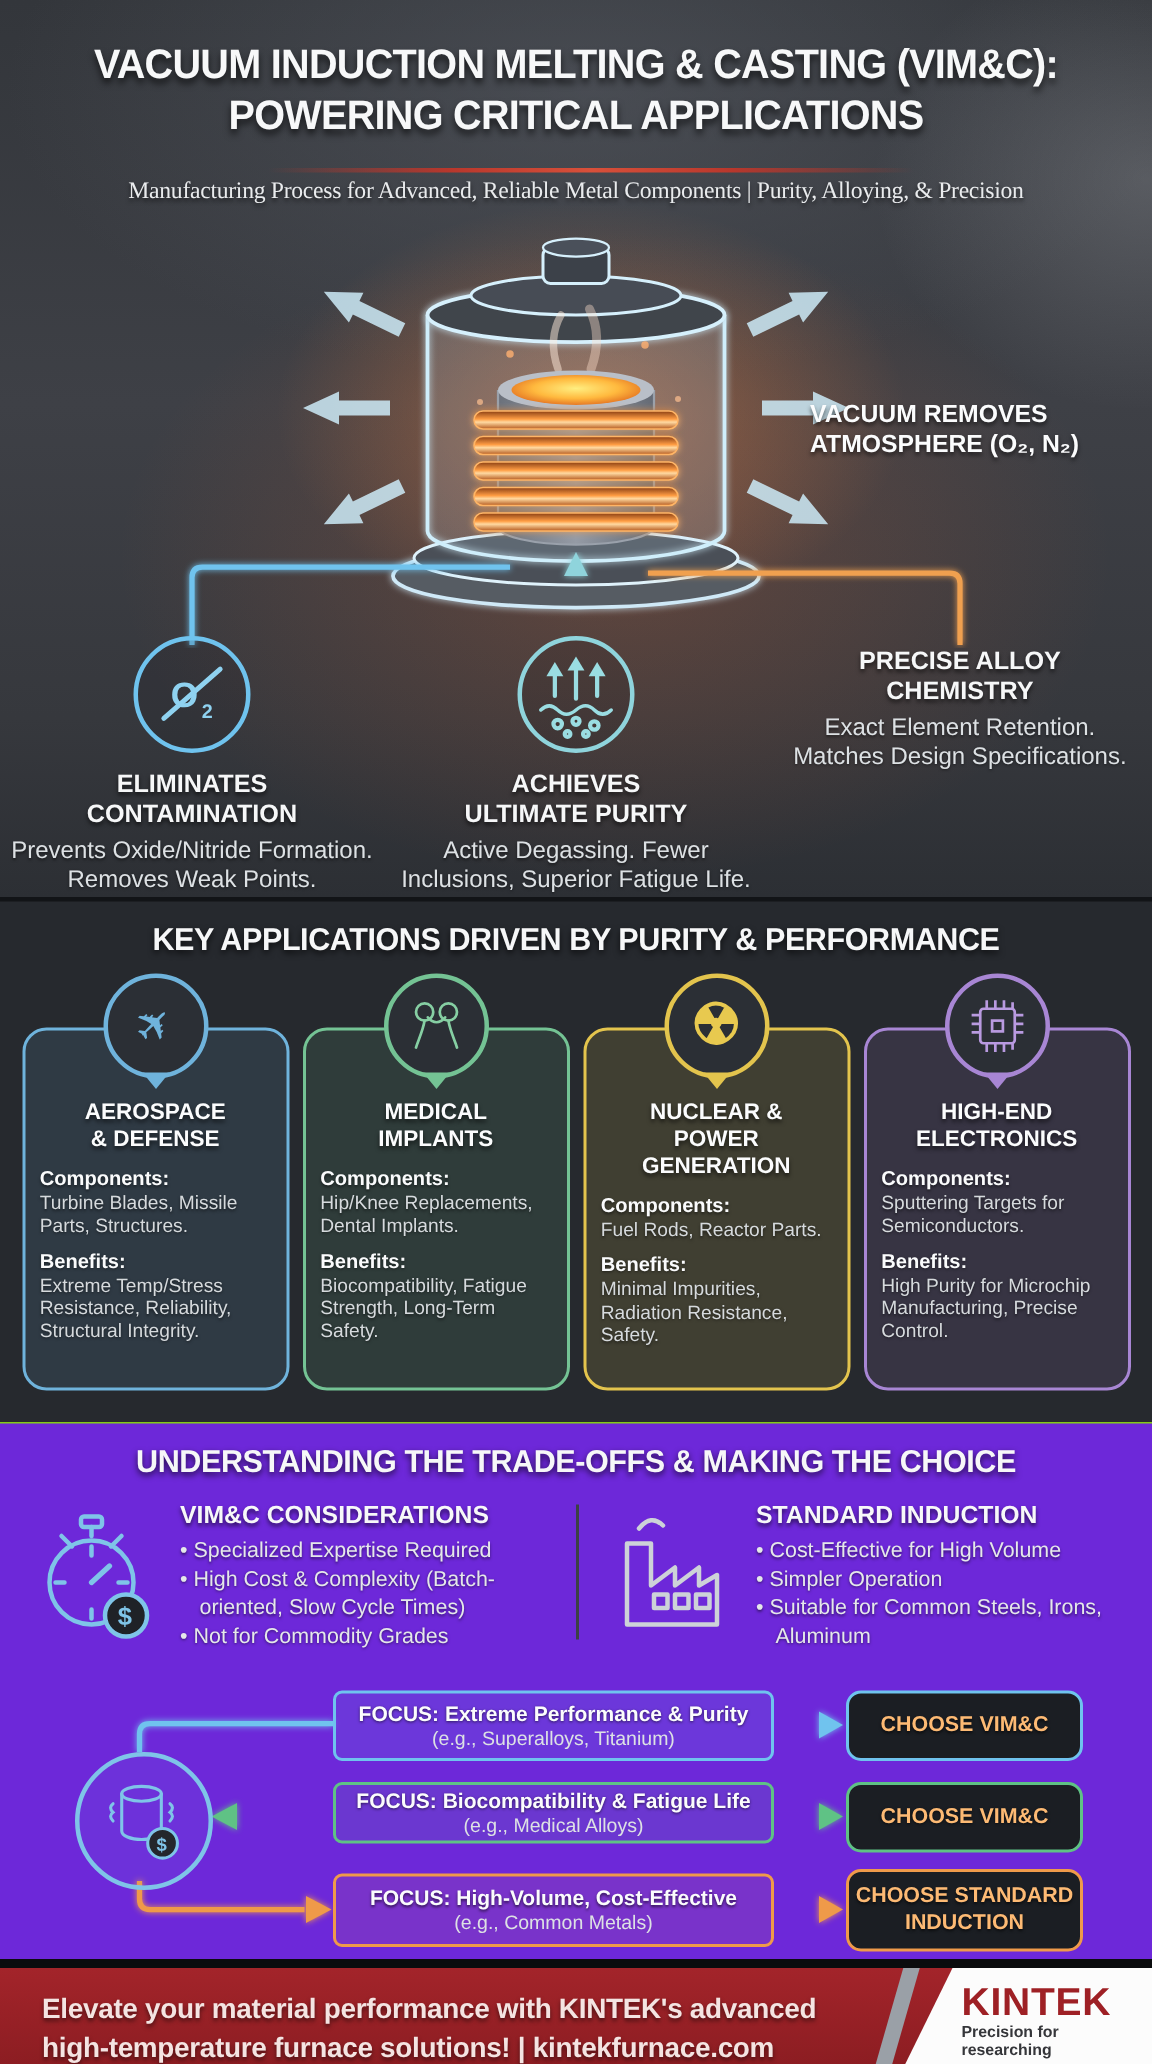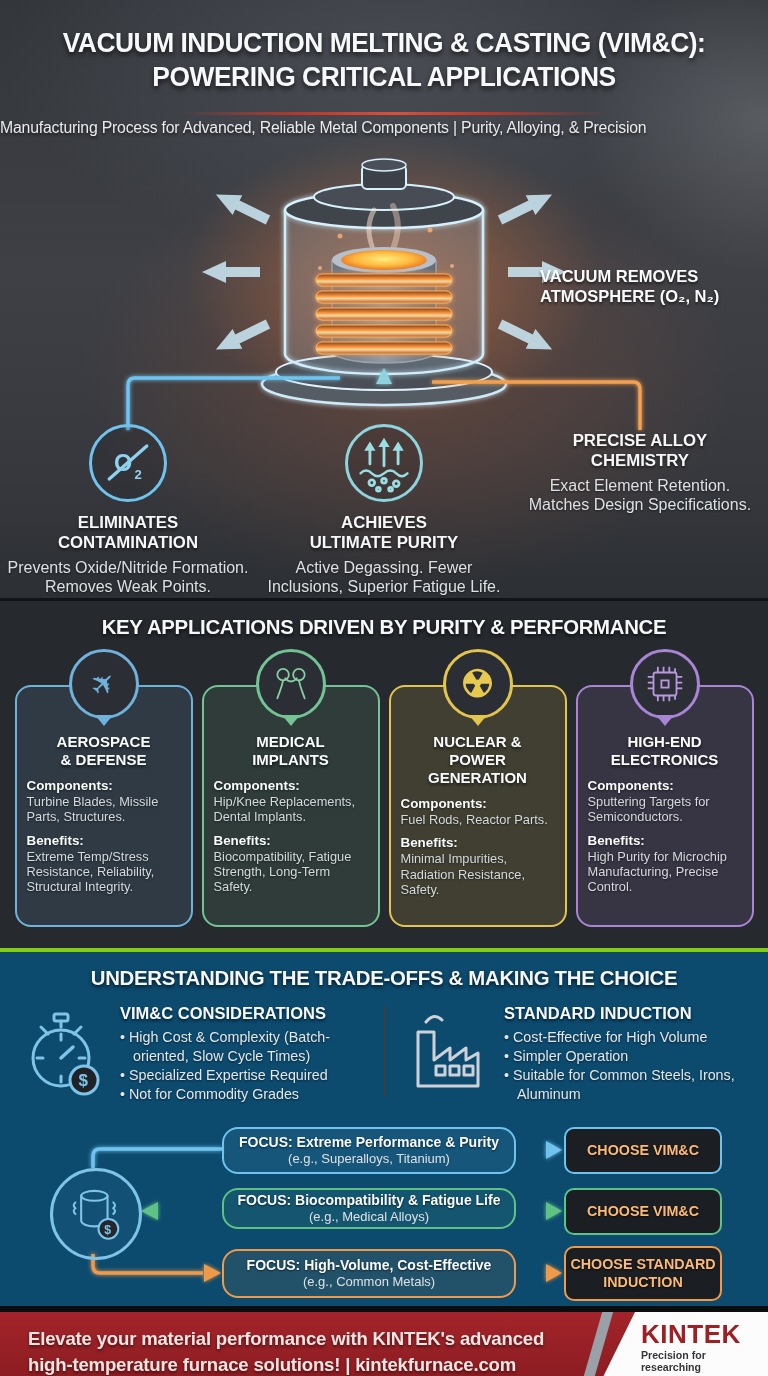--- a/index.html
+++ b/index.html
@@ -13,22 +13,22 @@
       radial-gradient(300px 200px at 50% 46%, rgba(255,140,70,.40), transparent 70%),
       radial-gradient(460px 300px at 52% 62%, rgba(190,95,55,.30), transparent 72%),
       radial-gradient(260px 220px at 97% 20%, rgba(175,178,184,.28), transparent 70%),
       radial-gradient(520px 260px at 50% 10%, rgba(88,92,100,.55), transparent 75%),
       linear-gradient(180deg,#33363b 0%,#3e4046 45%,#36383d 80%,#2c2f34 100%); padding-left: 20px;}
   .h1{position:absolute;top:26px;left:0;width:768px;text-align:center;margin:0;
     font-size:27.5px;line-height:1.24;font-weight:bold;color:#f7f8f9;letter-spacing:-.5px;
     transform:scaleX(.96);text-shadow:0 3px 5px rgba(0,0,0,.65);}
   .divider{position:absolute;top:112px;left:50%;transform:translateX(-50%);width:430px;height:3px;
     background:linear-gradient(90deg,transparent,#b8372c 28%,#d8503a 50%,#b8372c 72%,transparent);}
-  .subtitle{position:absolute;top:119px;left:0;width:768px;text-align:left;
-    font-size:15.8px;color:#e9ebed;letter-spacing:-.2px;text-shadow:0 2px 3px rgba(0,0,0,.6);}
+  .subtitle{position:absolute;top:119px;left:0;width:768px;text-align:center;
+    font-size:15.8px;color:#e9ebed;letter-spacing:-.2px;text-shadow:0 2px 3px rgba(0,0,0,.6);font-family:Liberation Serif, serif;}
   .furnace-svg{position:absolute;top:148px;left:0;}
   .vac-label{position:absolute;top:266px;left:540px;width:215px;
     font-size:16.5px;font-weight:bold;color:#fbfcfd;line-height:1.22;
     text-shadow:0 2px 3px rgba(0,0,0,.6);}
   .connect-svg{position:absolute;top:368px;left:0;}
 
   
   .benefits{position:absolute;top:420px;left:0;width:768px;height:178px;display:flex;}
   .b-col{width:33.33%;display:flex;flex-direction:column;align-items:center;}
   .b-icon{width:72px;height:72px;border-radius:50%;border:3px solid;margin-top:4px;
@@ -58,39 +58,39 @@
   .card-label{font-size:13.4px;font-weight:bold;color:#fafbfc;text-shadow:0 1px 2px rgba(0,0,0,.5);}
   .card-text{font-size:12.8px;color:#d6dadd;line-height:1.2;margin:1px 0 8px;
     text-shadow:0 1px 2px rgba(0,0,0,.5);}
   .c0{--bc:#6fb3dc;--bg:rgba(111,179,220,.13);} .c1{--bc:#74c394;--bg:rgba(116,195,148,.12);}
   .c2{--bc:#e3c44d;--bg:rgba(227,196,77,.14);}  .c3{--bc:#a886d4;--bg:rgba(168,134,212,.13);}
   .jet-glyph{font-size:30px;color:#6fb3dc;transform:rotate(-45deg);line-height:1;}
   .rad-glyph{font-size:38px;color:#e8c94f;font-weight:bold;line-height:1;}
 
   
   .trade{position:absolute;top:948px;left:0;width:768px;height:358px;
-    background:#0c4a6e;border-top:4px solid #84cc16;box-sizing:border-box;}
+    background:#6d28d9;border-top:1px solid #84cc16;box-sizing:border-box;}
   .trade-cols{display:flex;margin-top:12px;position:relative;}
   .tdiv{position:absolute;left:50%;top:4px;bottom:8px;width:2px;background:#3c4046;}
   .tcol{width:50%;display:flex;gap:8px;padding:0 10px;box-sizing:border-box;}
   .t-icon{flex:0 0 102px;display:flex;align-items:flex-start;justify-content:center;padding-top:4px;}
   .tc-title{font-size:16.5px;font-weight:bold;color:#f7f8f9;margin:2px 0 5px;
     text-shadow:0 2px 3px rgba(0,0,0,.6);}
   .tc-list{list-style:none;margin:0;padding:0;}
   .tc-list li{font-size:14.3px;color:#e5e8ea;line-height:1.32;padding-left:13px;text-indent:-13px;
     text-shadow:0 1px 2px rgba(0,0,0,.5);}
   .tc-list li::before{content:"• ";}
 
   
   .flow{position:absolute;top:1115px;left:0;width:768px;height:191px;}
   .flow-svg{position:absolute;left:0;top:0;}
   .dec-circle{position:absolute;left:50px;top:53px;width:86px;height:86px;border-radius:50%;
     border:3px solid #7fc4e8;background:rgba(127,196,232,.06);
     display:flex;align-items:center;justify-content:center;}
-  .focus-box{position:absolute;left:222px;width:294px;border:2.5px solid var(--bc);border-radius:16px;
+  .focus-box{position:absolute;left:222px;width:294px;border:2.5px solid var(--bc);border-radius:6px;
     background:var(--fg);box-sizing:border-box;display:flex;flex-direction:column;
     align-items:center;justify-content:center;}
   .choose-btn{position:absolute;left:564px;width:158px;border:2.5px solid var(--bc);border-radius:10px;
     background:#1b1e23;box-sizing:border-box;display:flex;align-items:center;justify-content:center;
     text-align:center;font-weight:bold;font-size:14.3px;color:#fdba74;line-height:1.2;
     text-shadow:0 1px 2px rgba(0,0,0,.6);}
   .f1{font-size:14px;font-weight:bold;color:#fbfcfd;line-height:1.25;text-shadow:0 1px 2px rgba(0,0,0,.6);}
   .f2{font-size:13px;color:#dde1e4;line-height:1.2;}
   .fr0{top:12px;height:47px;--bc:#6fc3ee;--fg:rgba(111,195,238,.10);}
   .fr1{top:73px;height:41px;--bc:#5fc285;--fg:rgba(95,194,133,.10);}
@@ -342,22 +342,22 @@
             <circle cx="49" cy="52" r="28"></circle>
             <path d="M49,28 v6 M49,76 v-6 M25,52 h6 M73,52 h-6"></path>
             <line x1="49" y1="52" x2="61" y2="41" stroke-width="3.5"></line>
             <circle cx="72" cy="74" r="14" fill="#1f2227"></circle>
             <text x="66.5" y="80" font-size="17" font-weight="bold" fill="#7fc4e8" stroke="none" font-family="Liberation Sans,sans-serif">$</text>
           </svg>
         </div>
         <div class="tc-text">
           <div class="tc-title">VIM&amp;C CONSIDERATIONS</div>
           <ul class="tc-list">
+            <li>Specialized Expertise Required</li>
             <li>High Cost &amp; Complexity (Batch-oriented, Slow Cycle Times)</li>
-            <li>Specialized Expertise Required</li>
             <li>Not for Commodity Grades</li>
           </ul>
         </div>
       </div>
 
       <div class="tcol">
         <div class="t-icon">
           <svg width="98" height="98" viewBox="0 0 98 98" stroke="#cdd2d8" fill="none" stroke-width="3" stroke-linejoin="round" stroke-linecap="round">
             <path d="M30,16 q8,-10 16,-2"></path>
             <path d="M22,80 L22,26 L38,26 L38,54 L54,42 L54,54 L70,42 L70,54 L82,47 L82,80 Z"></path>

